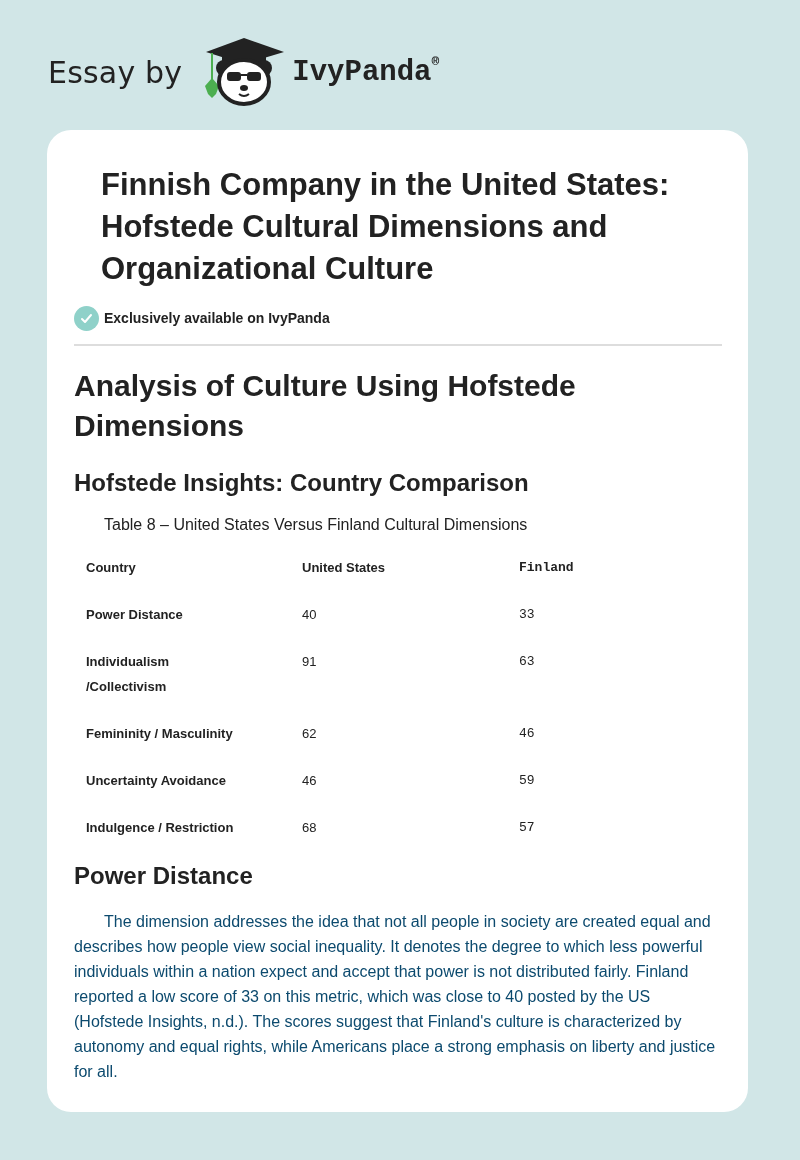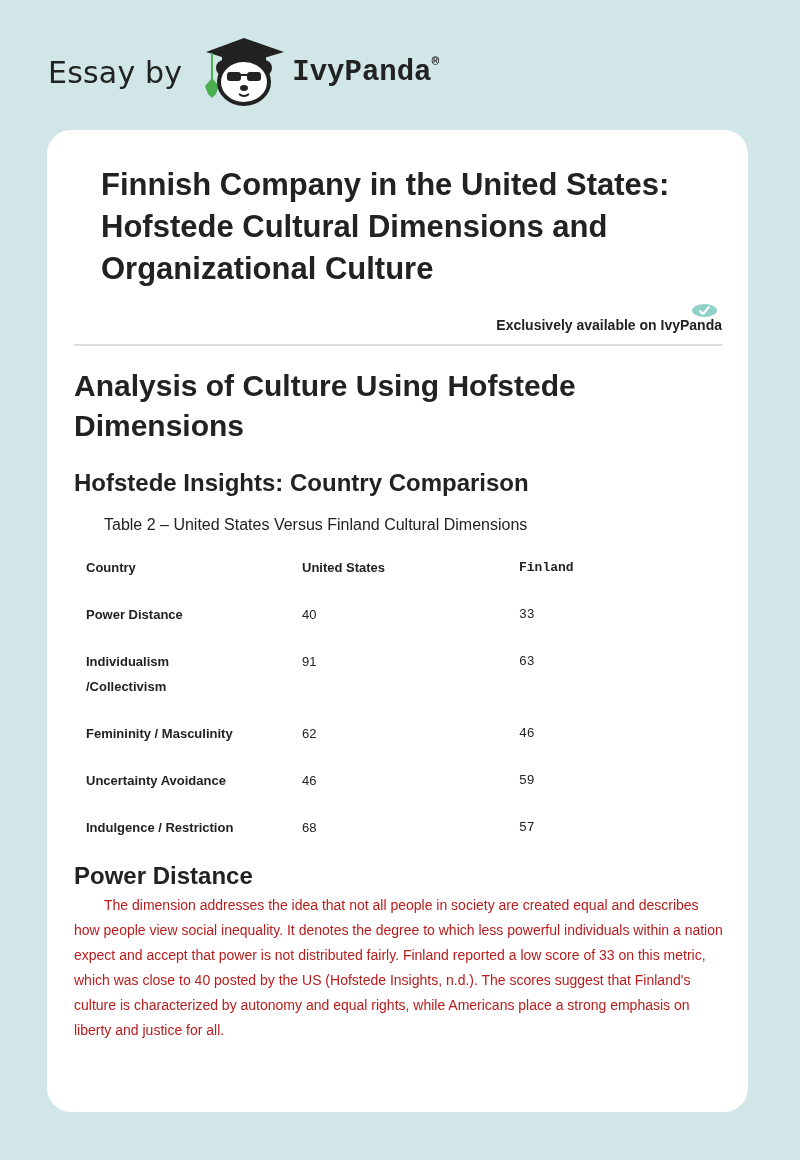--- a/index.html
+++ b/index.html
@@ -30,21 +30,21 @@
     position: absolute; left: 47px; top: 130px; width: 701px; height: 982px;
     background: #fff; border-radius: 24px;
     padding: 36px 26px 0 27px;
   }
   h1 {
     font-size: 31px; line-height: 42px; font-weight: bold; color: #222;
     margin-top: -2px;
     margin-left: 27px;
   }
   .exclusive {
-    display: flex; align-items: flex-end; margin-top: 14px; height: 28px; flex-direction: column;
+    display: flex; align-items: center; margin-top: 14px; height: 28px;
   }
   .check {
     width: 25px; height: 25px; border-radius: 50%; background: #8fd1c9;
     display: flex; align-items: center; justify-content: center; margin-right: 5px;
   }
   .exclusive span.label { font-size: 14px; font-weight: bold; color: #222; }
   hr.sep { border: 0; border-top: 2px solid #ddd; margin-top: 12px; }
   h2 {
     font-size: 30px; line-height: 40px; font-weight: bold; color: #222;
     margin-top: 20px;
@@ -62,21 +62,21 @@
   }
   td {
     vertical-align: top; padding: 11px 12px 11px 12px; line-height: 25px; color: #222;
   }
   td.c1 { width: 216px; font-weight: bold; }
   td.c2 { width: 217px; }
   td.c3 { width: 120px; font-family: Liberation Mono, monospace; }
   tr.head td { font-weight: bold; }
   h3.pd { margin-top: 10px; }
   p.body {
-    font-size: 14px; line-height: 25px; color: #b91c1c; margin-top: 2px;
+    font-size: 16px; line-height: 25px; color: #0c4a6e; margin-top: 18px;
     text-indent: 30px; width: 650px;
   }
 </style>
 </head>
 <body>
 
 <div class="header">
   <span class="essay-by">Essay by</span>
   <svg class="logo-mark" viewBox="0 0 88 72">
 
@@ -110,21 +110,21 @@
         </svg>
     </span>
     <span class="label">Exclusively available on IvyPanda</span>
   </div>
 
   <hr class="sep">
 
   <h2>Analysis of Culture Using Hofstede Dimensions</h2>
   <h3>Hofstede Insights: Country Comparison</h3>
 
-  <div class="caption">Table 2 – United States Versus Finland Cultural Dimensions</div>
+  <div class="caption">Table 8 – United States Versus Finland Cultural Dimensions</div>
 
   <table>
     <tbody>
         <tr class="head">
       <td class="c1">Country</td>
       <td class="c2">United States</td>
       <td class="c3">Finland</td>
     </tr>
     <tr>
       <td class="c1">Power Distance</td>

